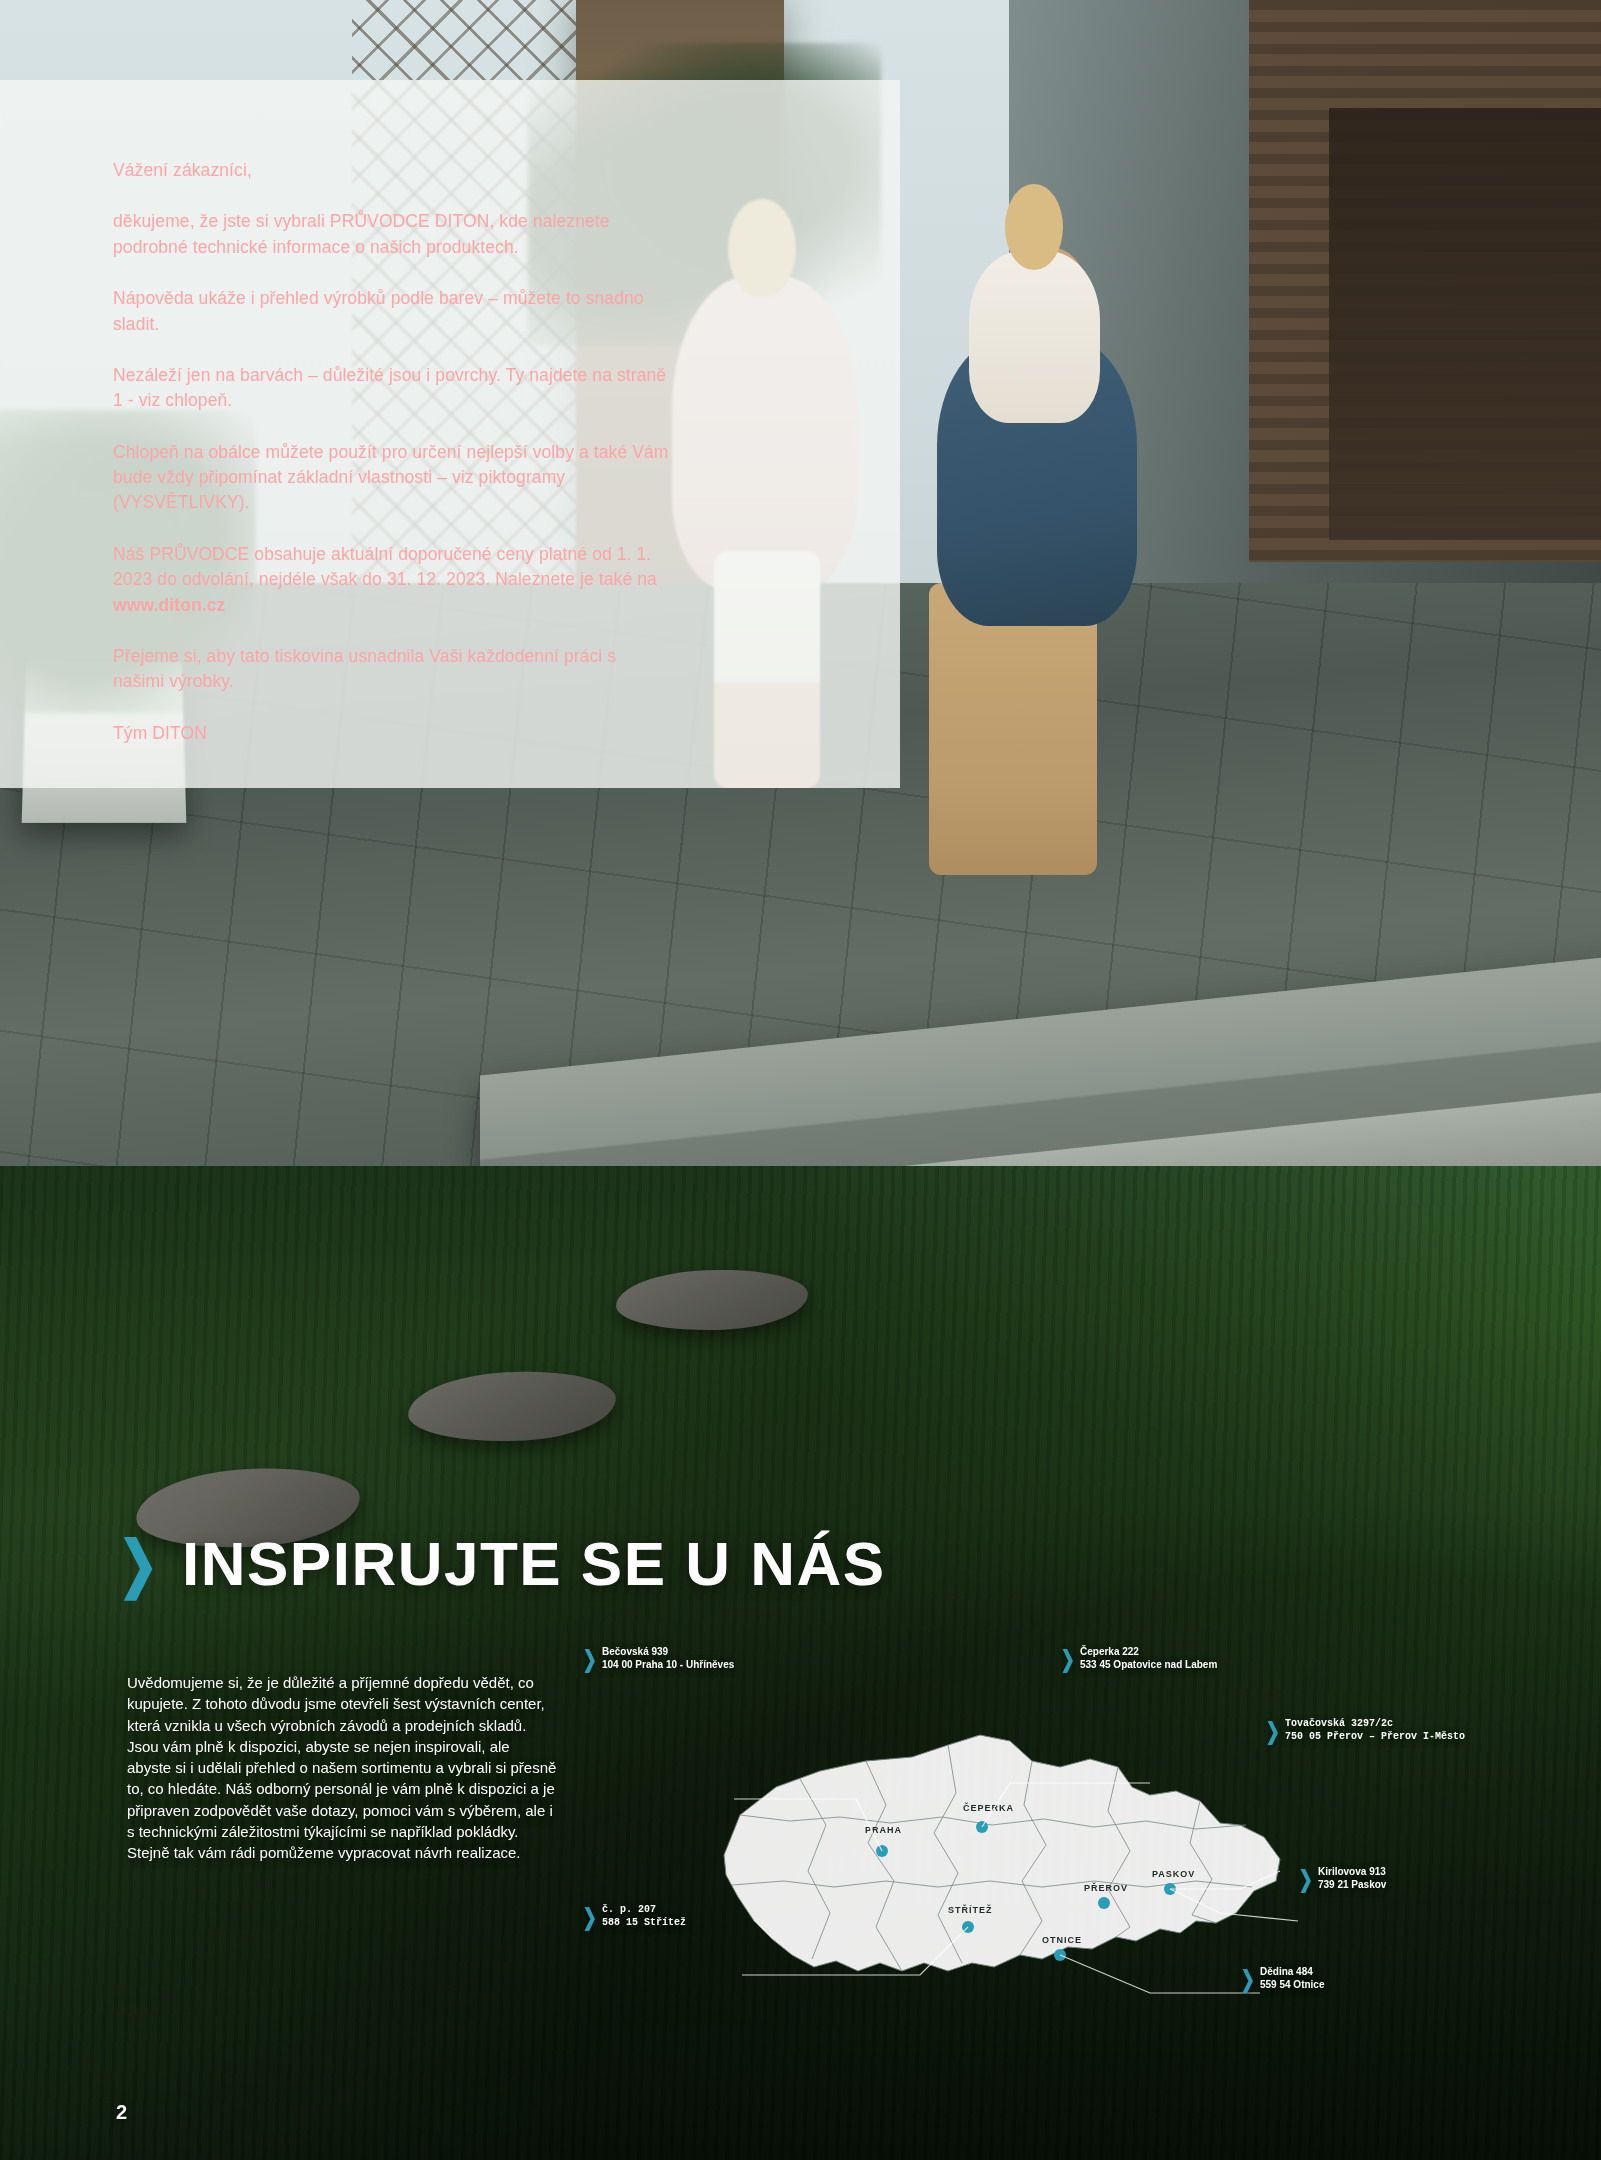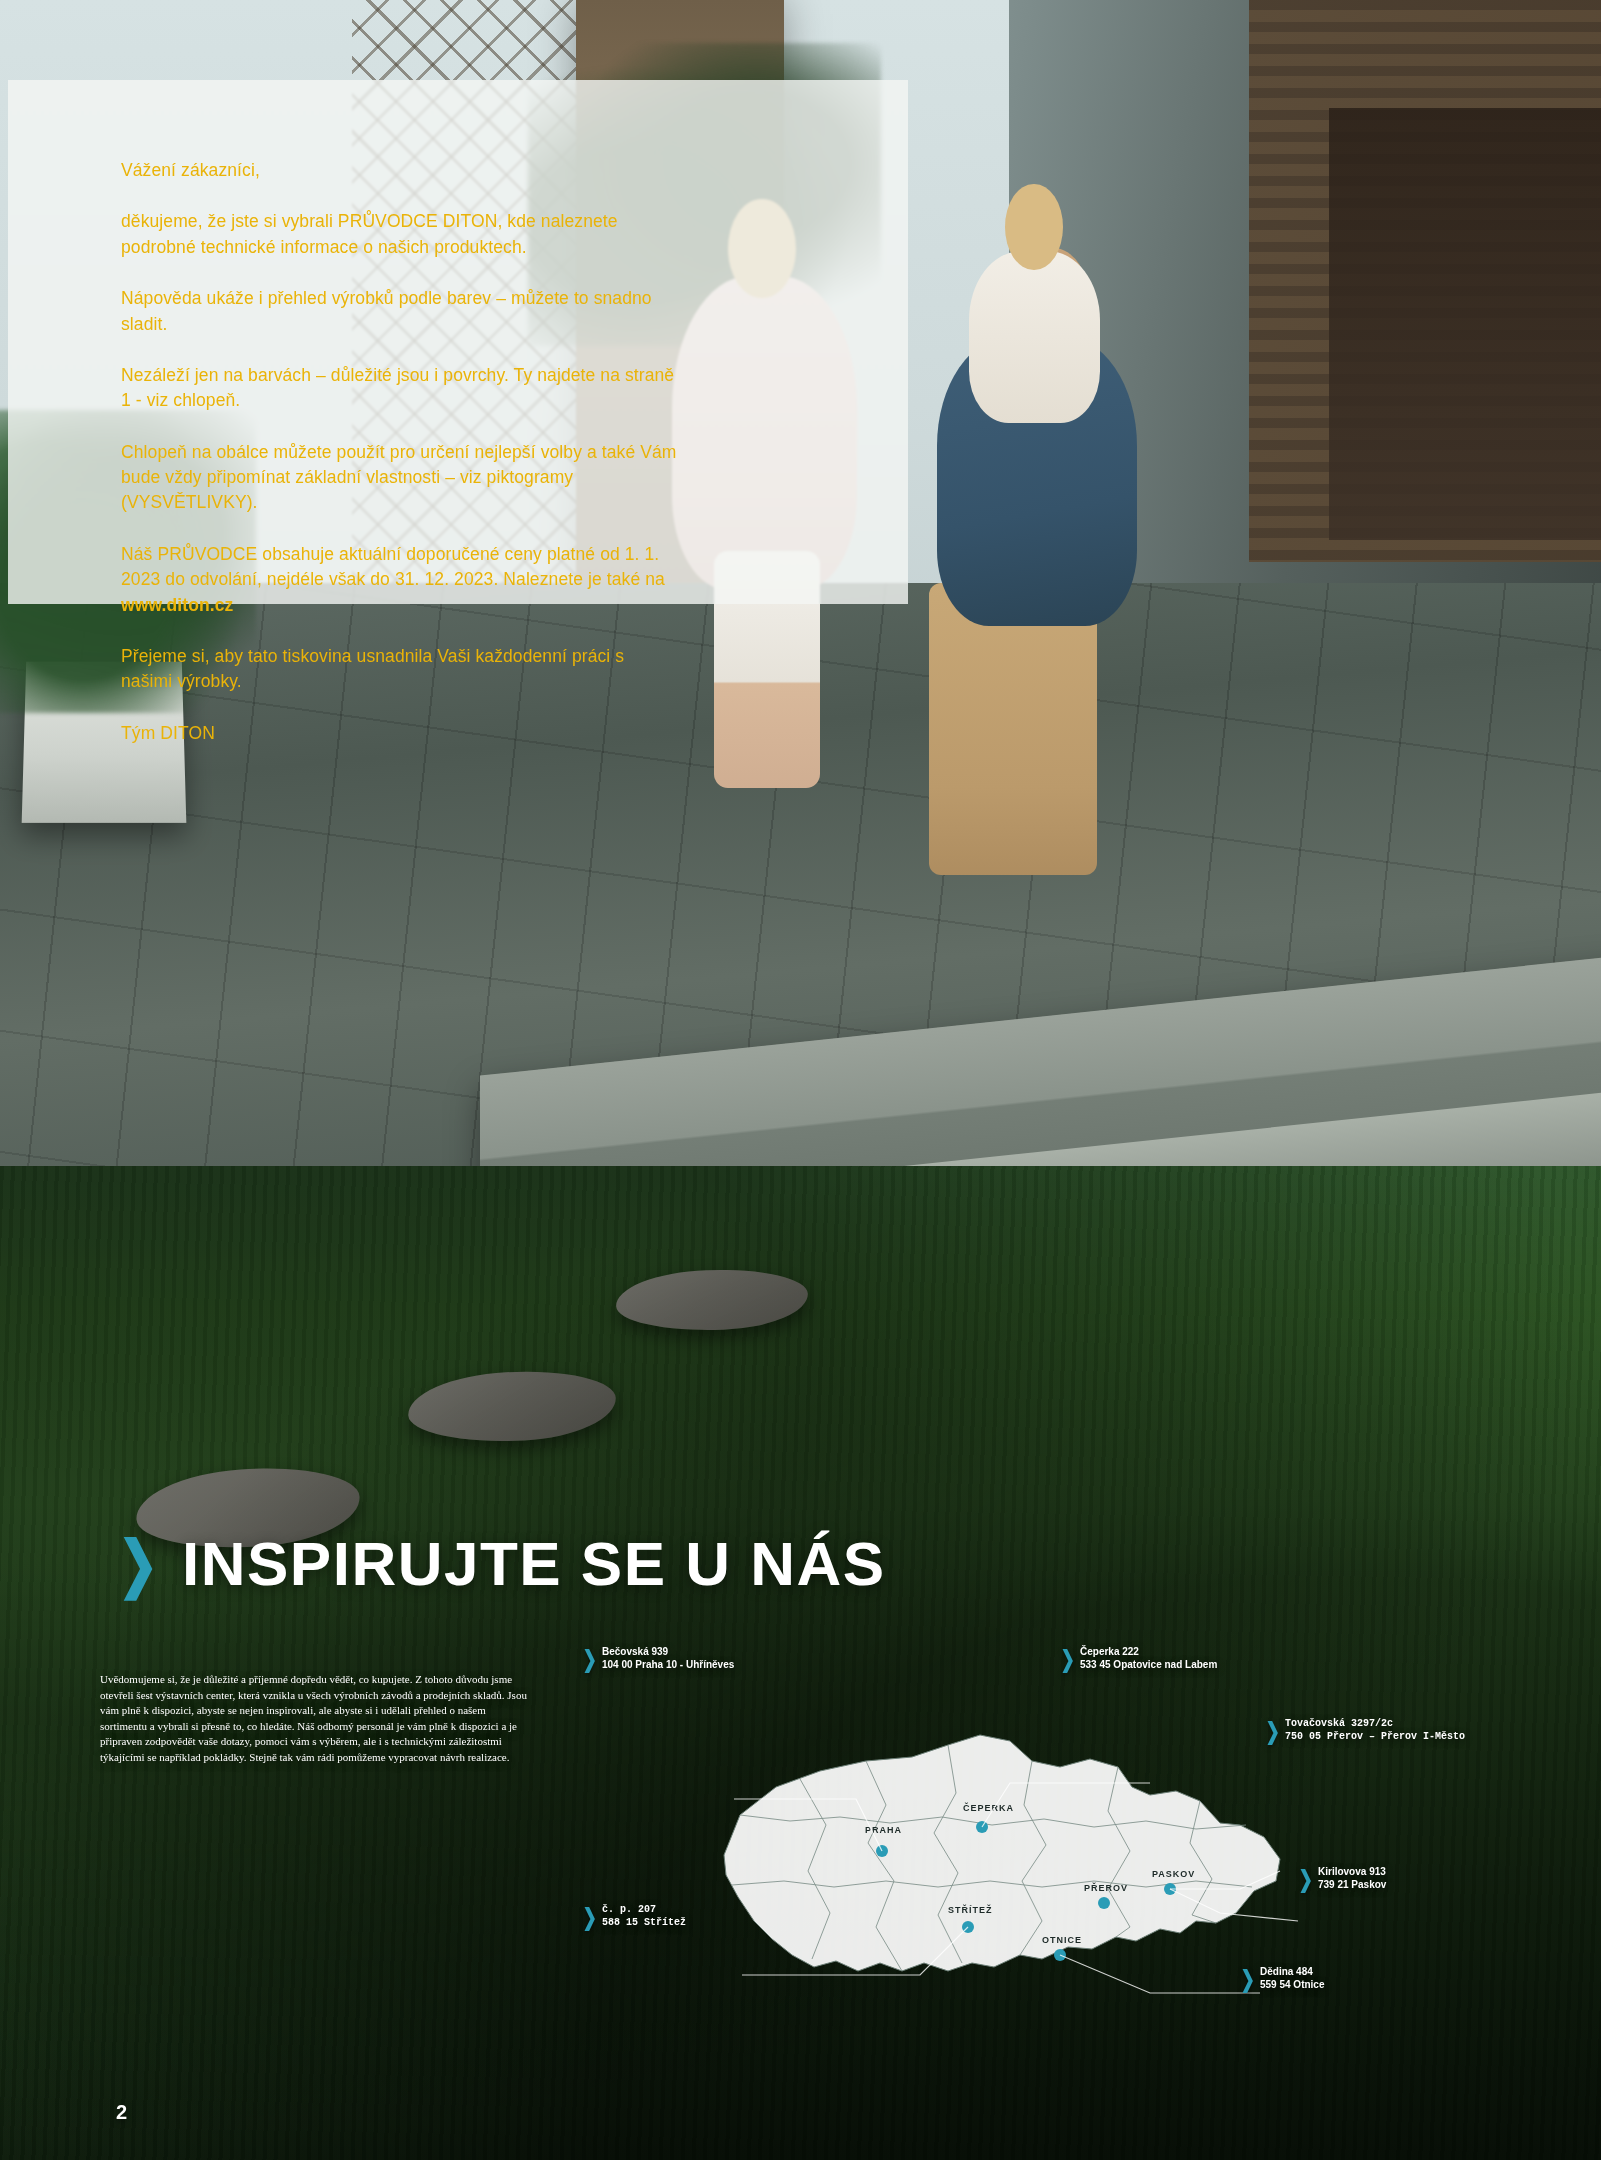--- a/index.html
+++ b/index.html
@@ -154,28 +154,28 @@
   .p-dad-head { left: 63.5%; top: 11.5%; width: 4.6%;  height: 5.2%; background:#c8a278; border-radius:50%; }
   .p-dad-body { left: 58.5%; top: 15.5%; width: 12.5%; height: 13.5%; background: linear-gradient(170deg,#3f5f78 0%, #35536a 60%, #2b4455 100%); border-radius: 38% 38% 26% 26%; }
   .p-dad-legs { left: 58.0%; top: 27.0%; width: 10.5%; height: 13.5%; background: linear-gradient(180deg,#c8a877 0%, #bb9a6b 70%, #ae8d60 100%); border-radius: 12px; }
   .p-kid-head { left: 62.8%; top: 8.5%;  width: 3.6%;  height: 4.0%; background:#d9bb84; border-radius:50%; }
   .p-kid-body { left: 60.5%; top: 11.6%; width: 8.2%;  height: 8.0%; background: linear-gradient(180deg,#f2eee6 0%, #e4ded2 100%); border-radius: 40% 40% 30% 30%; }
   .p-blur { filter: blur(2px); }
 
   
   .letter {
     position: absolute;
-    left: 8px; top: 80px;
+    left: 0; top: 80px;
     width: 900px;
-    height: 524px;
+    height: 708px;
     background: rgba(244,246,244,.80);
     backdrop-filter: blur(1px);
     box-sizing: border-box;
     padding: 78px 230px 0 113px;
-    color: #eab308;
+    color: #fca5a5;
   }
   .letter p {
     margin: 0 0 26px 0;
     font-size: 17.5px;
     line-height: 1.45;
     letter-spacing: .1px;
   }
   .letter b { font-weight: 700; }
 
   
@@ -198,27 +198,26 @@
     font-size: 62px;
     font-weight: 700;
     letter-spacing: 1.5px;
     white-space: nowrap;
     text-shadow: 0 3px 14px rgba(0,0,0,.45);
   }
 
   
   .bodytext {
     position: absolute;
-    left: 100px; top: 1672px;
+    left: 127px; top: 1672px;
     width: 430px;
     color: #ffffff;
-    font-size: 11px;
+    font-size: 15px;
     line-height: 1.42;
     text-shadow: 0 2px 8px rgba(0,0,0,.5);
-    font-family: Liberation Serif, serif;
   }
 
   
   .map-area {
     position: absolute;
     left: 580px; top: 1645px;
     width: 1000px;
     height: 450px;
   }
   .map-svg { position: absolute; left: 100px; top: 30px; }

